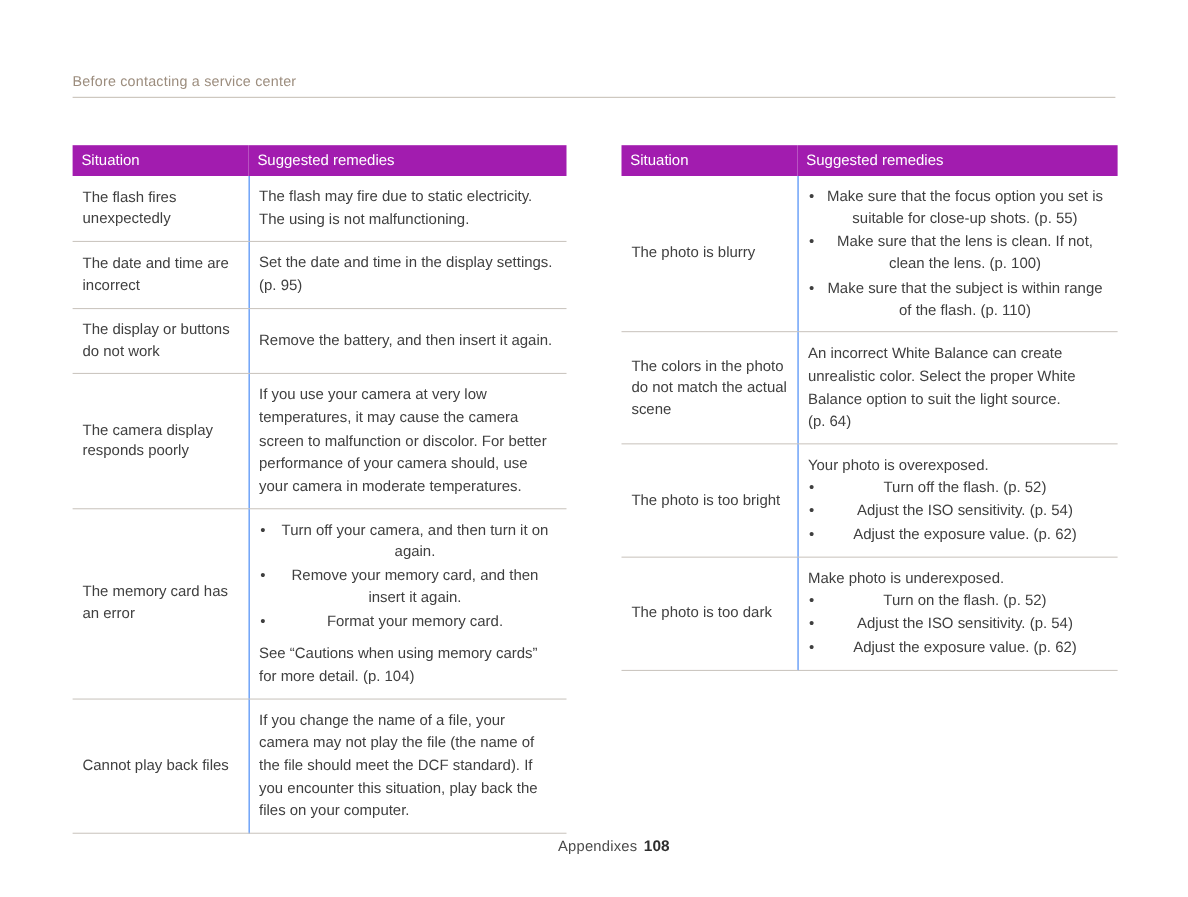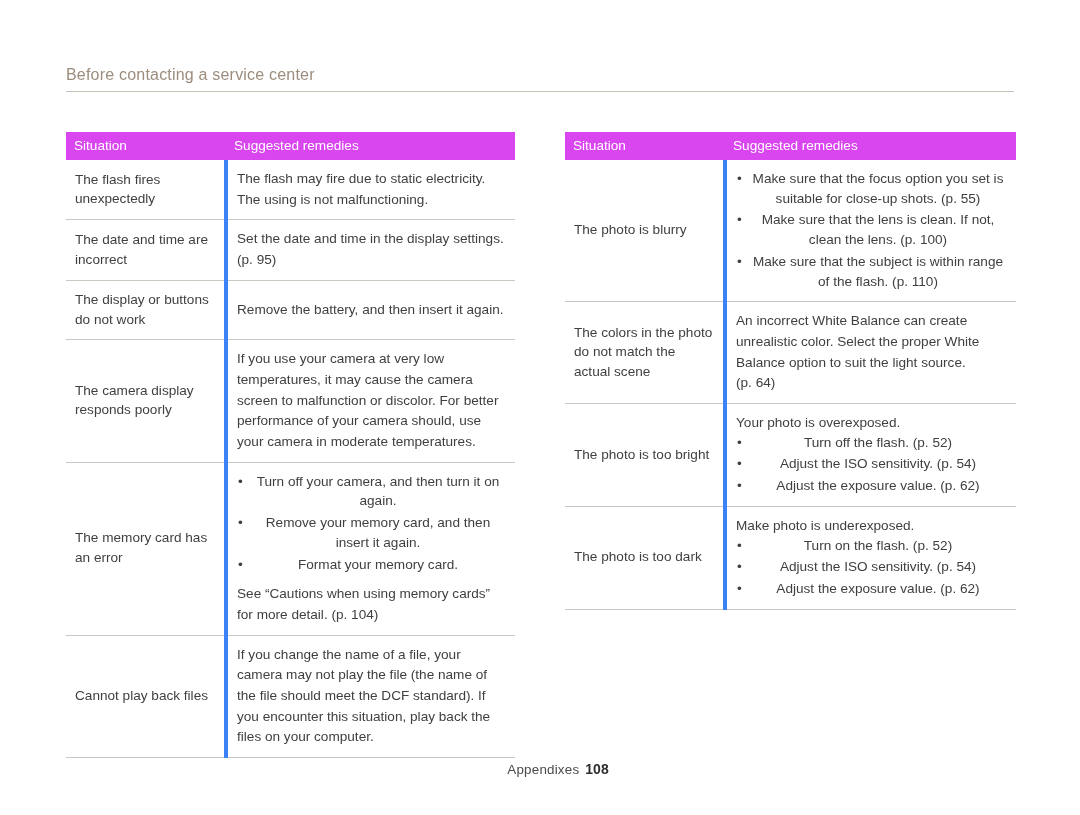--- a/index.html
+++ b/index.html
@@ -21,21 +21,21 @@
     width: 1080px;
     height: 815px;
   }
   .header {
     position: absolute;
     left: 66px;
     top: 66px;
     width: 948px;
   }
   .header-title {
-    font-size: 16px;
+    font-size: 13px;
     color: #9c8d7e;
     letter-spacing: 0.2px;
     padding-bottom: 7px;
     font-family: "Liberation Sans", sans-serif;
   }
   .header-rule {
     height: 1px;
     background: #c9c2ba;
     width: 948px;
   }
@@ -57,40 +57,40 @@
     top: 0;
     width: 449px;
   }
   table.t.right {
     position: absolute;
     left: 499px;
     top: 0;
     width: 451px;
   }
   table.t th {
-    background: #d946ef;
+    background: #a21caf;
     color: #ffffff;
     font-weight: normal;
     text-align: left;
     padding: 6px 8px 7px 8px;
     font-size: 13.6px;
     border: none;
     vertical-align: middle;
   }
   table.t td {
     border-bottom: 1px solid #ccc7c1;
     padding: 9px 9px 10px 9px;
     vertical-align: middle;
     line-height: 1.45;
   }
   table.t tr.firstrow td {
     border-top: none;
   }
   table.t td.situation {
-    border-right: 4px solid #3b82f6;
+    border-right: 1px solid #3b82f6;
     margin-top: 13px;
   }
   .left col.c1 { width: 160px; }
   .left col.c2 { width: 289px; }
   .right col.c1 { width: 160px; }
   .right col.c2 { width: 291px; }
   ul.bul {
     margin: 0;
     padding: 0;
     list-style: none;

